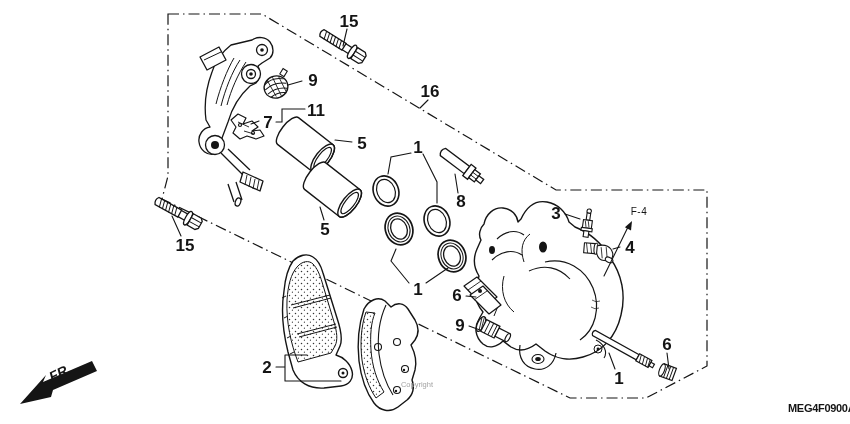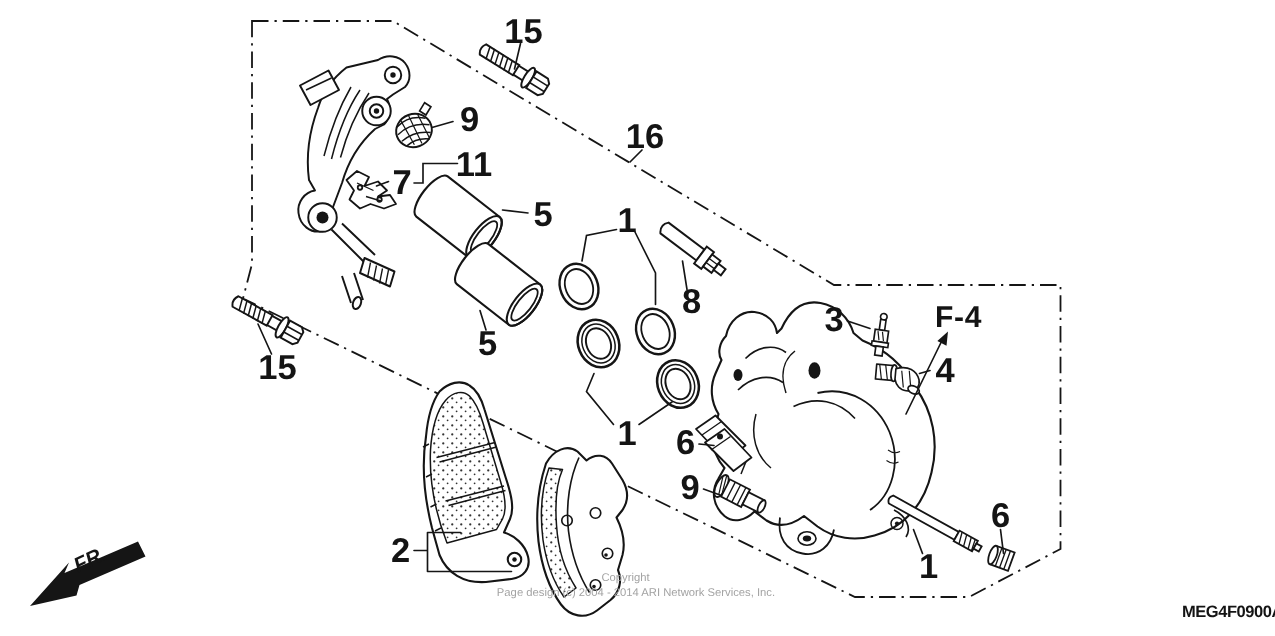--- a/index.html
+++ b/index.html
@@ -3,24 +3,24 @@
 <meta charset="utf-8">
 <style>
   html,body{margin:0;padding:0;background:#fff;}
   .stage{
     position:relative;width:850px;height:424px;background:#fff;overflow:hidden;
     font-family:"Liberation Sans",sans-serif;color:#111;
   }
   .stage svg{position:absolute;left:0;top:0;}
   .callout{
     position:absolute;transform:translate(-50%,-50%);
-    font-size:23px;font-weight:bold;color:#141414;line-height:1;letter-spacing:0;
+    font-size:17px;font-weight:bold;color:#141414;line-height:1;letter-spacing:0;
     user-select:none;white-space:nowrap;
   }
-  .callout.f4{font-size:20px;font-weight:bold;letter-spacing:0.5px;}
+  .callout.f4{font-size:10px;font-weight:normal;letter-spacing:0.5px;}
   .part-code{
     position:absolute;left:788px;top:402px;font-size:11px;font-weight:bold;
     letter-spacing:-0.3px;color:#141414;white-space:nowrap;
   }
   .wm{
     position:absolute;color:#a3a3a3;font-size:7.5px;line-height:1.1;
     transform:translate(-50%,0);white-space:nowrap;
   }
 </style>
 </head>
@@ -248,16 +248,15 @@
   <div class="callout" style="left:457px;top:295px">6</div>
   <div class="callout" style="left:460px;top:325px">9</div>
   <div class="callout" style="left:418px;top:289px">1</div>
   <div class="callout" style="left:325px;top:229px">5</div>
   <div class="callout" style="left:267px;top:367px">2</div>
   <div class="callout" style="left:667px;top:344px">6</div>
   <div class="callout" style="left:619px;top:378px">1</div>
   <div class="callout" style="left:185px;top:245px">15</div>
 
   <div class="wm" style="left:417px;top:381px">Copyright</div>
-  <div class="wm" style="left:424px;top:391px">Page design (c) 2004 - 2014 ARI Network Services, Inc.</div>
 
   <div class="part-code">MEG4F0900A</div>
 </div>
 
 </body></html>

